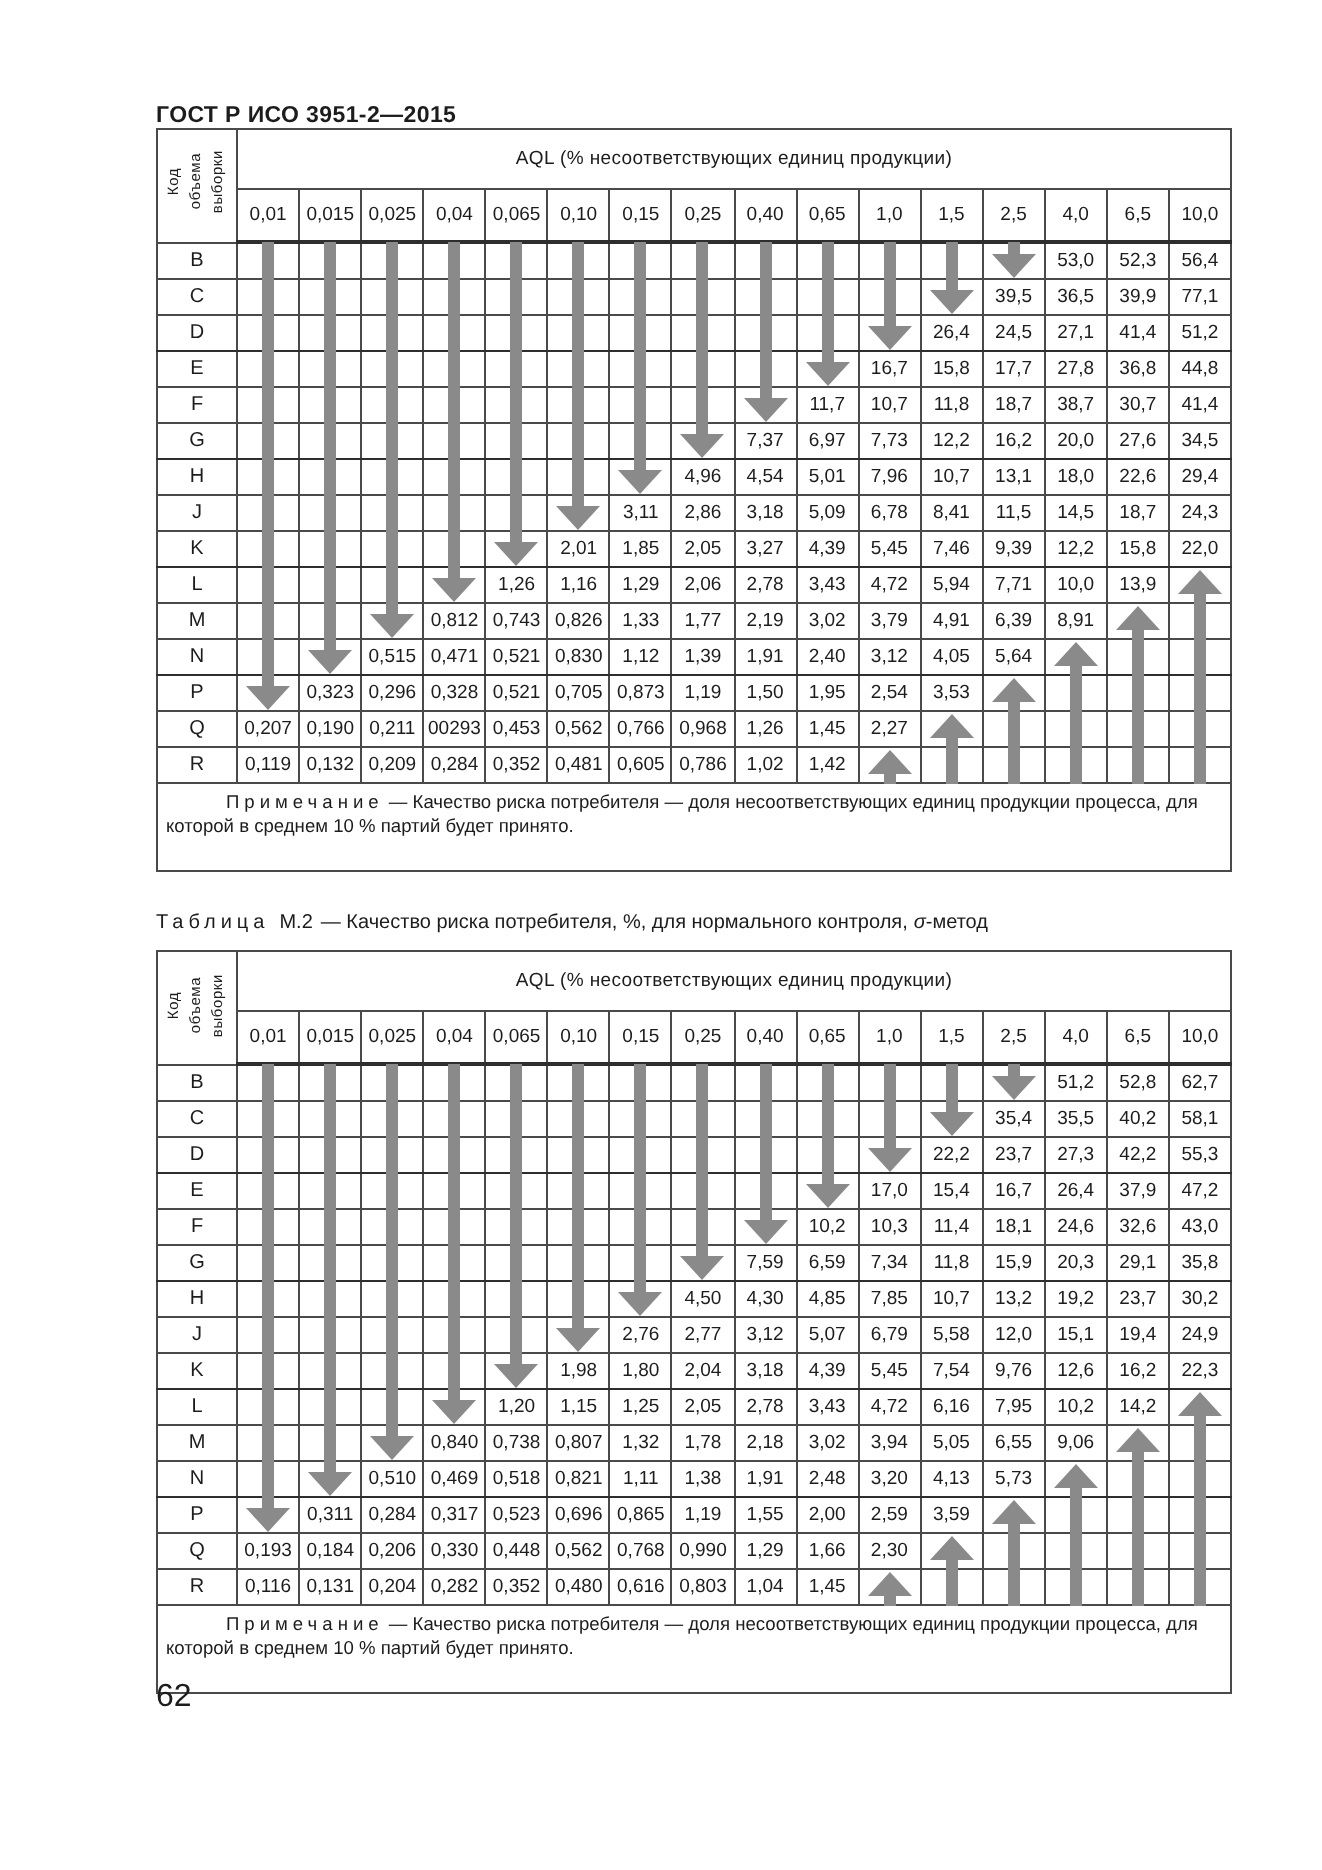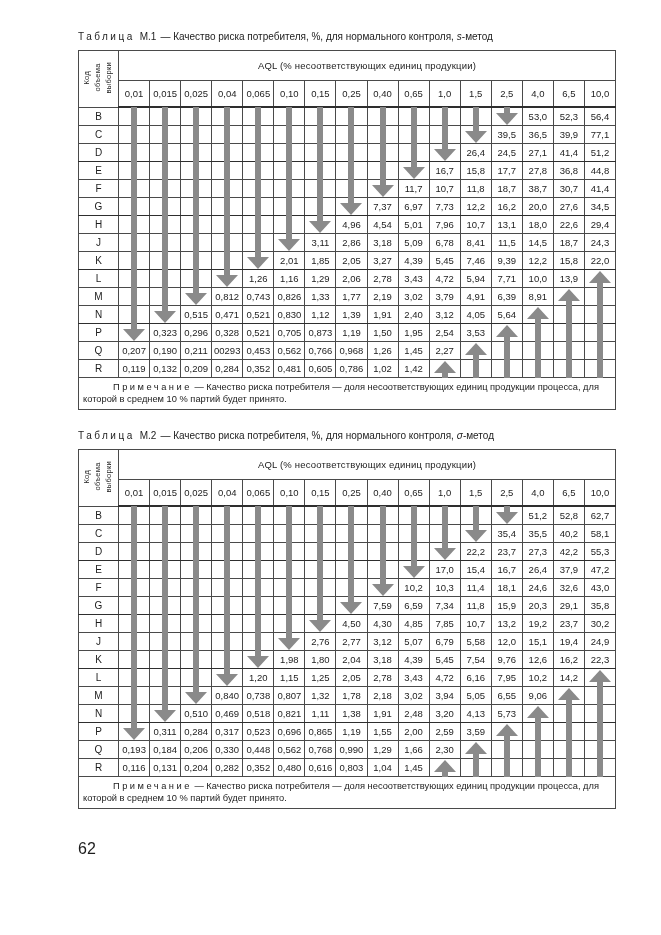--- a/index.html
+++ b/index.html
@@ -37,21 +37,21 @@
   .vert{
     display:inline-block;writing-mode:vertical-rl;transform:rotate(180deg);
     white-space:pre-line;font-size:7.5px;line-height:1.45;letter-spacing:.3px;
   }
   th.aql-title{height:29px;font-size:9.5px;letter-spacing:.2px;}
   tr.cols th{height:25px;border-bottom:2px solid var(--border);}
   th.rowcode{font-size:10px;border-right:1.5px solid var(--border);}
   tbody td{height:17px;position:relative;}
   tbody tr.group-end td,tbody tr.group-end th{border-bottom:1.8px solid var(--border);}
   tfoot td.note{
-    text-align:left;font-size:9.3px;line-height:1.3;padding:3px 5px 4px 4px;
+    text-align:left;font-size:9.3px;line-height:1.3;padding:3px 5px 16px 4px;
     border-top:1.5px solid var(--border);
   }
   .note-indent{display:inline-block;width:30px;}
   .note-label{letter-spacing:2.5px;}
   .shaft{position:absolute;left:50%;margin-left:-3px;width:6px;top:-1px;bottom:-1px;background:var(--arrow);}
   .shaft.to-head{bottom:auto;height:8px;}
   .shaft.from-head{top:12px;bottom:-1px;}
   .head-down{
     position:absolute;left:50%;margin-left:-11px;top:5px;width:0;height:0;
     border-left:11px solid transparent;border-right:11px solid transparent;
@@ -63,22 +63,22 @@
     border-bottom:12px solid var(--arrow);
   }
   .page-number{position:absolute;left:78px;top:840px;font-size:16px;}
 </style>
 </head>
 <body>
 
 <div class="page">
   <div class="content">
 
+    <div class="doc-title">ГОСТ Р ИСО 3951-2—2015</div>
 
-    <p class="caption m1"><span class="cap-word">Таблица</span><span class="cap-num">М.1</span><span class="cap-text">— Качество риска потребителя, %, для нормального контроля,</span><span class="it">s</span><span>-метод</span></p>
 
     <div>
         <table class="aql-table">
           <thead>
             <tr>
               <th class="corner" rowspan="2"><span class="vert">Код
 объема
 выборки</span></th>
               <th class="aql-title" colspan="16">AQL (% несоответствующих единиц продукции)</th>
             </tr>

